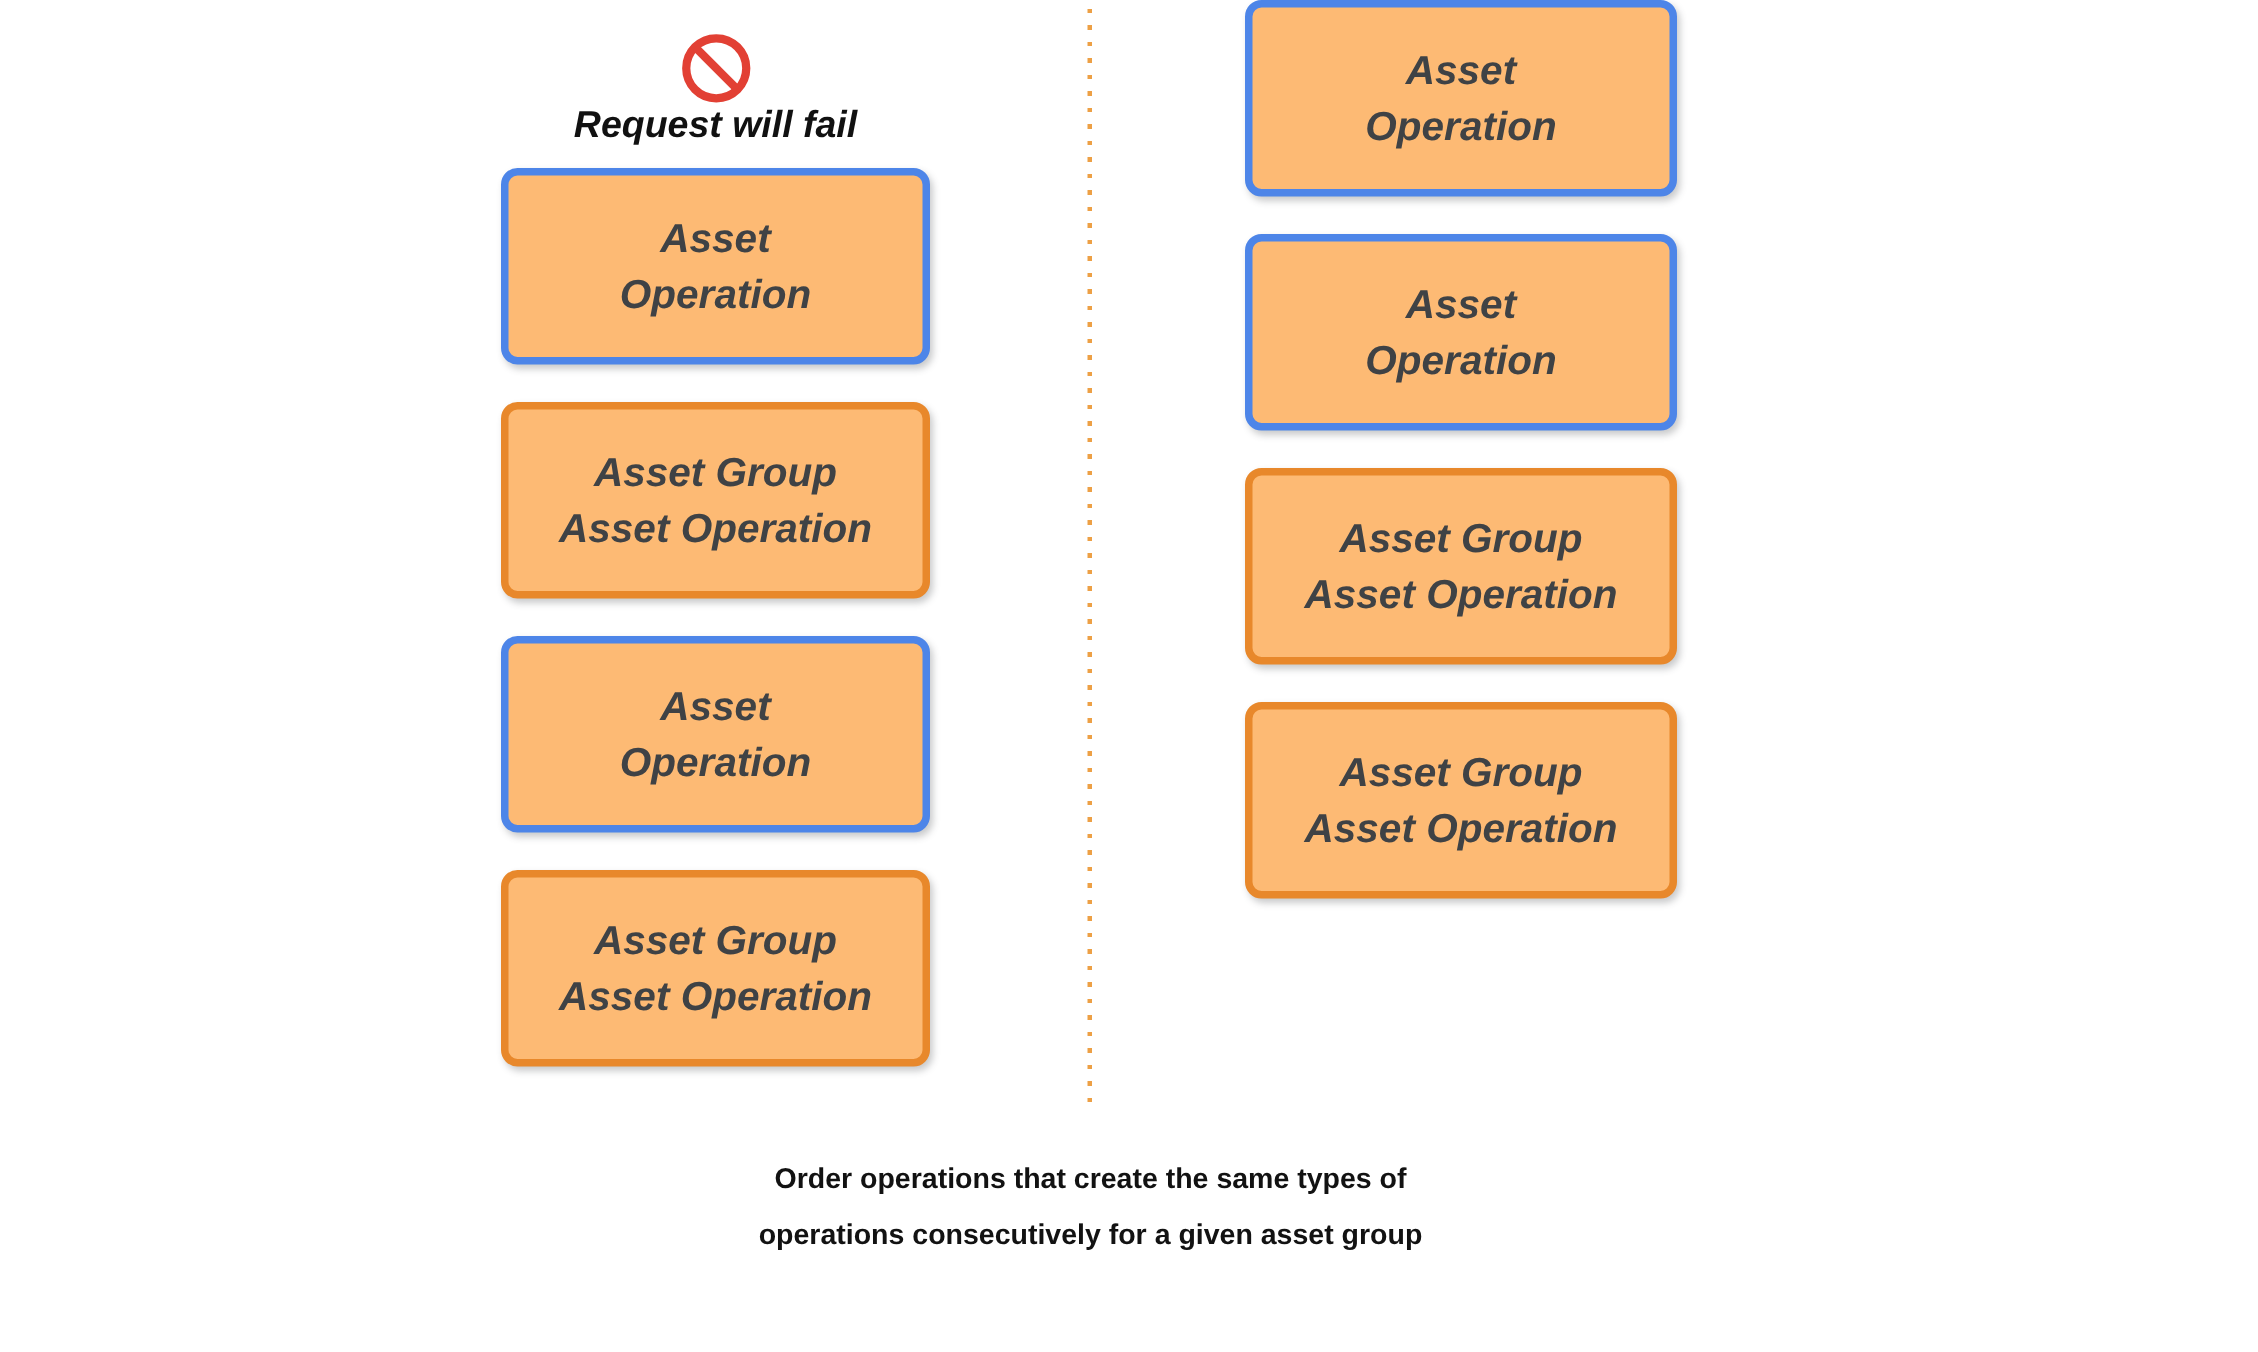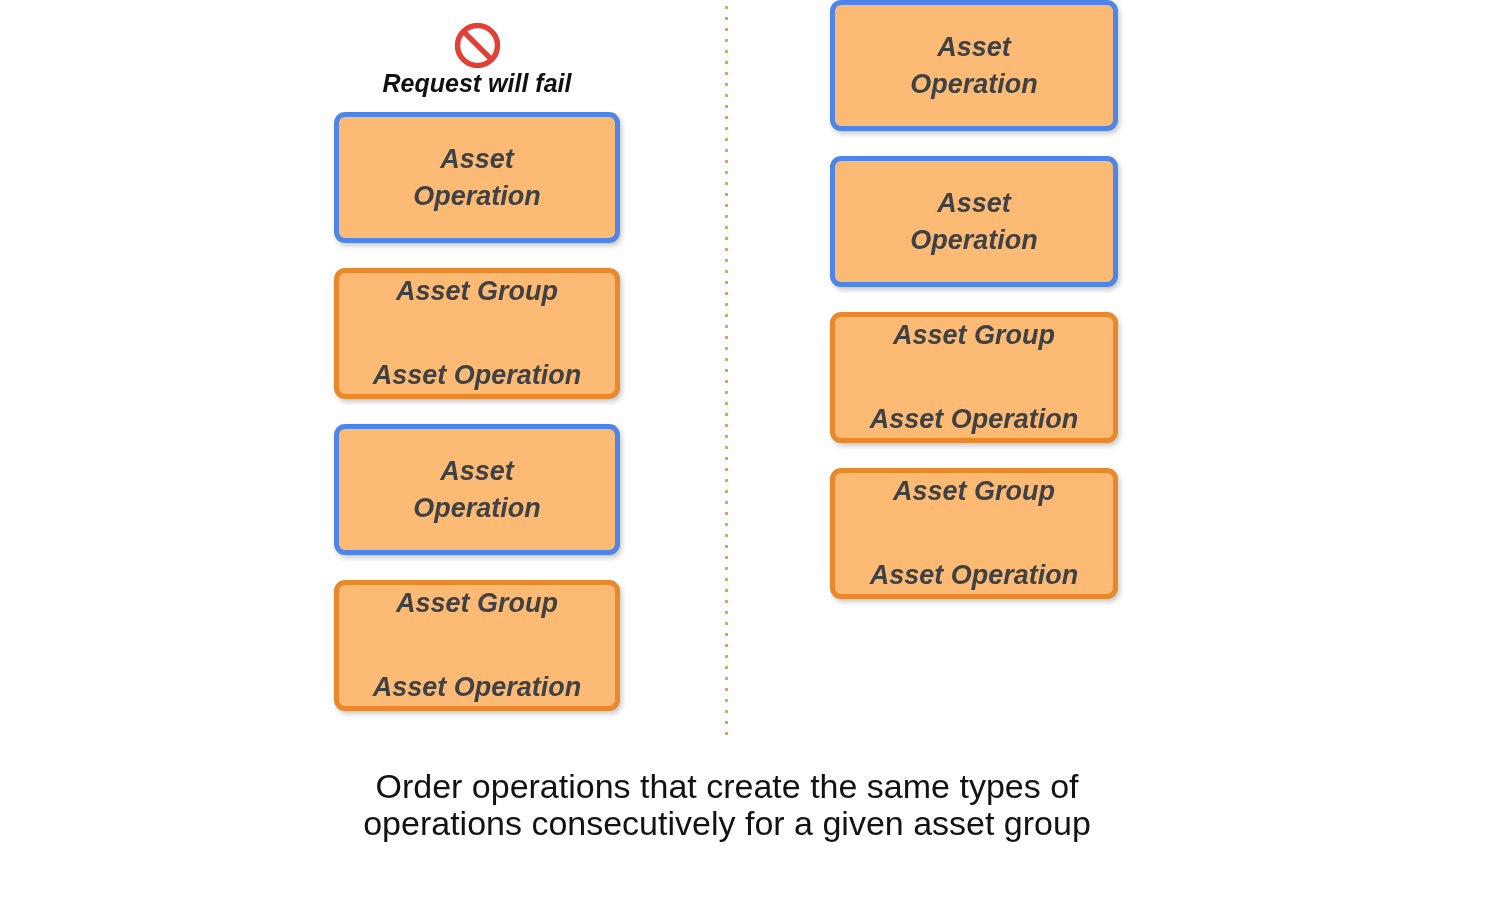--- a/index.html
+++ b/index.html
@@ -56,37 +56,37 @@
     flex-direction: column;
     align-items: center;
     justify-content: center;
     text-align: center;
     font-size: 27px;
     font-weight: bold;
     line-height: 37px;
     color: #3F4245;
   }
   .box--blue   { border-color: #4D85E8; }
-  .box--orange { border-color: #E8882B; justify-content: space-between; }
+  .box--orange { border-color: #E8882B; }
   .divider {
     position: absolute;
     left: 725px;
     top: 6px;
     width: 3px;
     height: 732px;
     background-image: repeating-linear-gradient(to bottom, #EDA045 0px, #EDA045 3px, transparent 3px, transparent 11px);
   }
   .caption {
     position: absolute;
     top: 768px;
     left: 0;
     width: 1454px;
     text-align: center;
-    font-size: 34px;
-    font-weight: normal;
+    font-size: 19px;
+    font-weight: bold;
     line-height: 37px;
     color: #121212;
   }
 </style>
 </head>
 <body>
 
 <div class="canvas">
 
   <div class="column column-fail">

